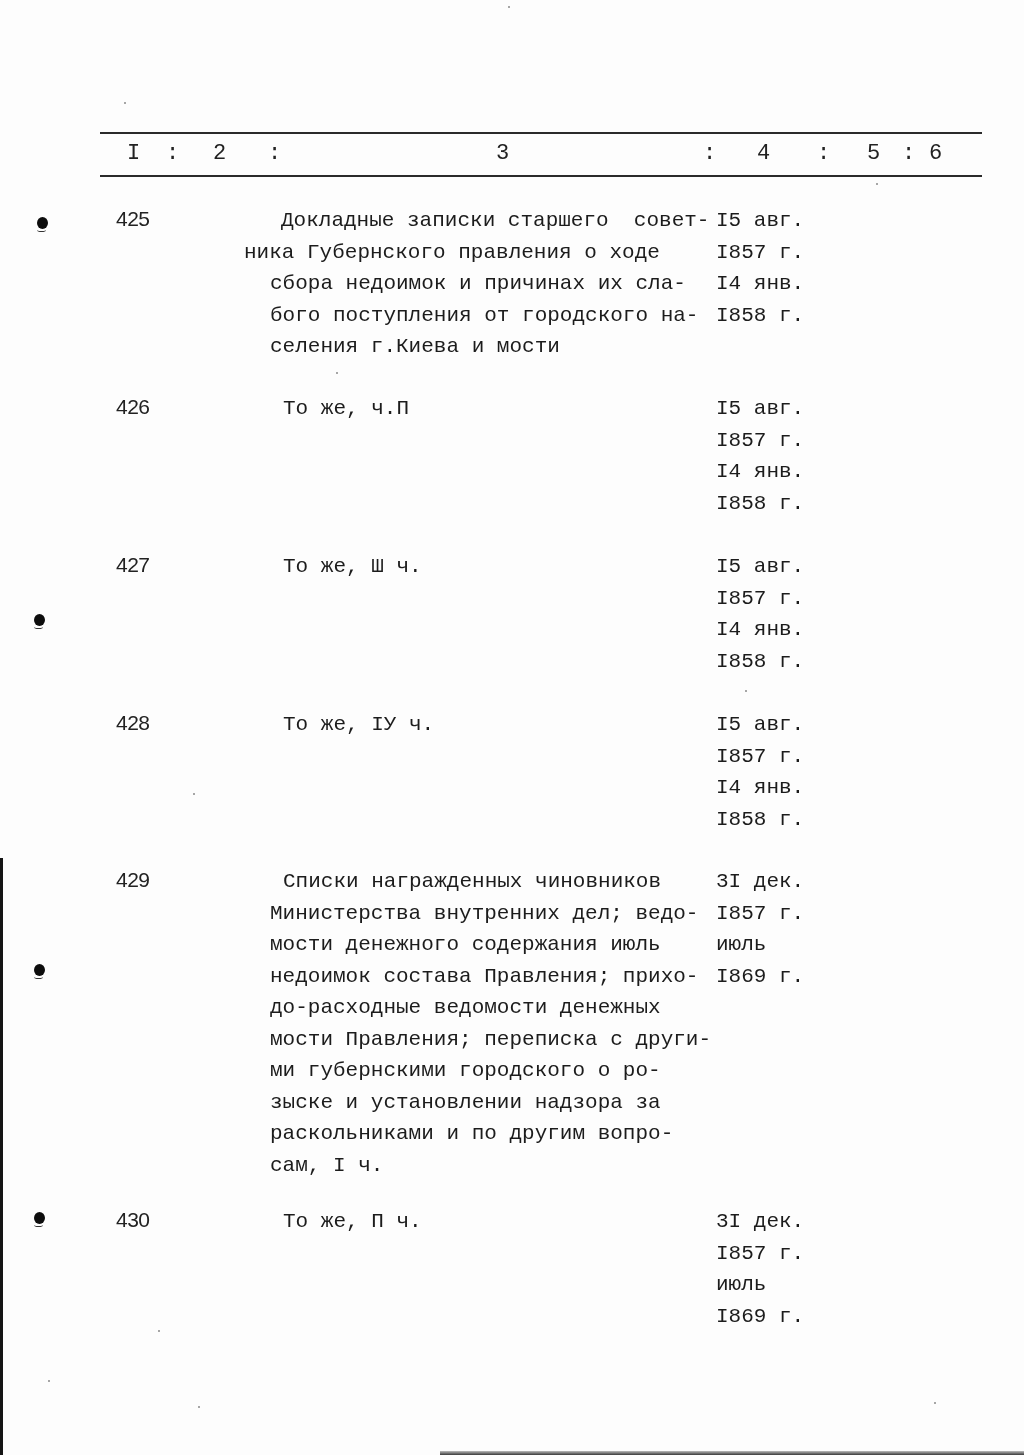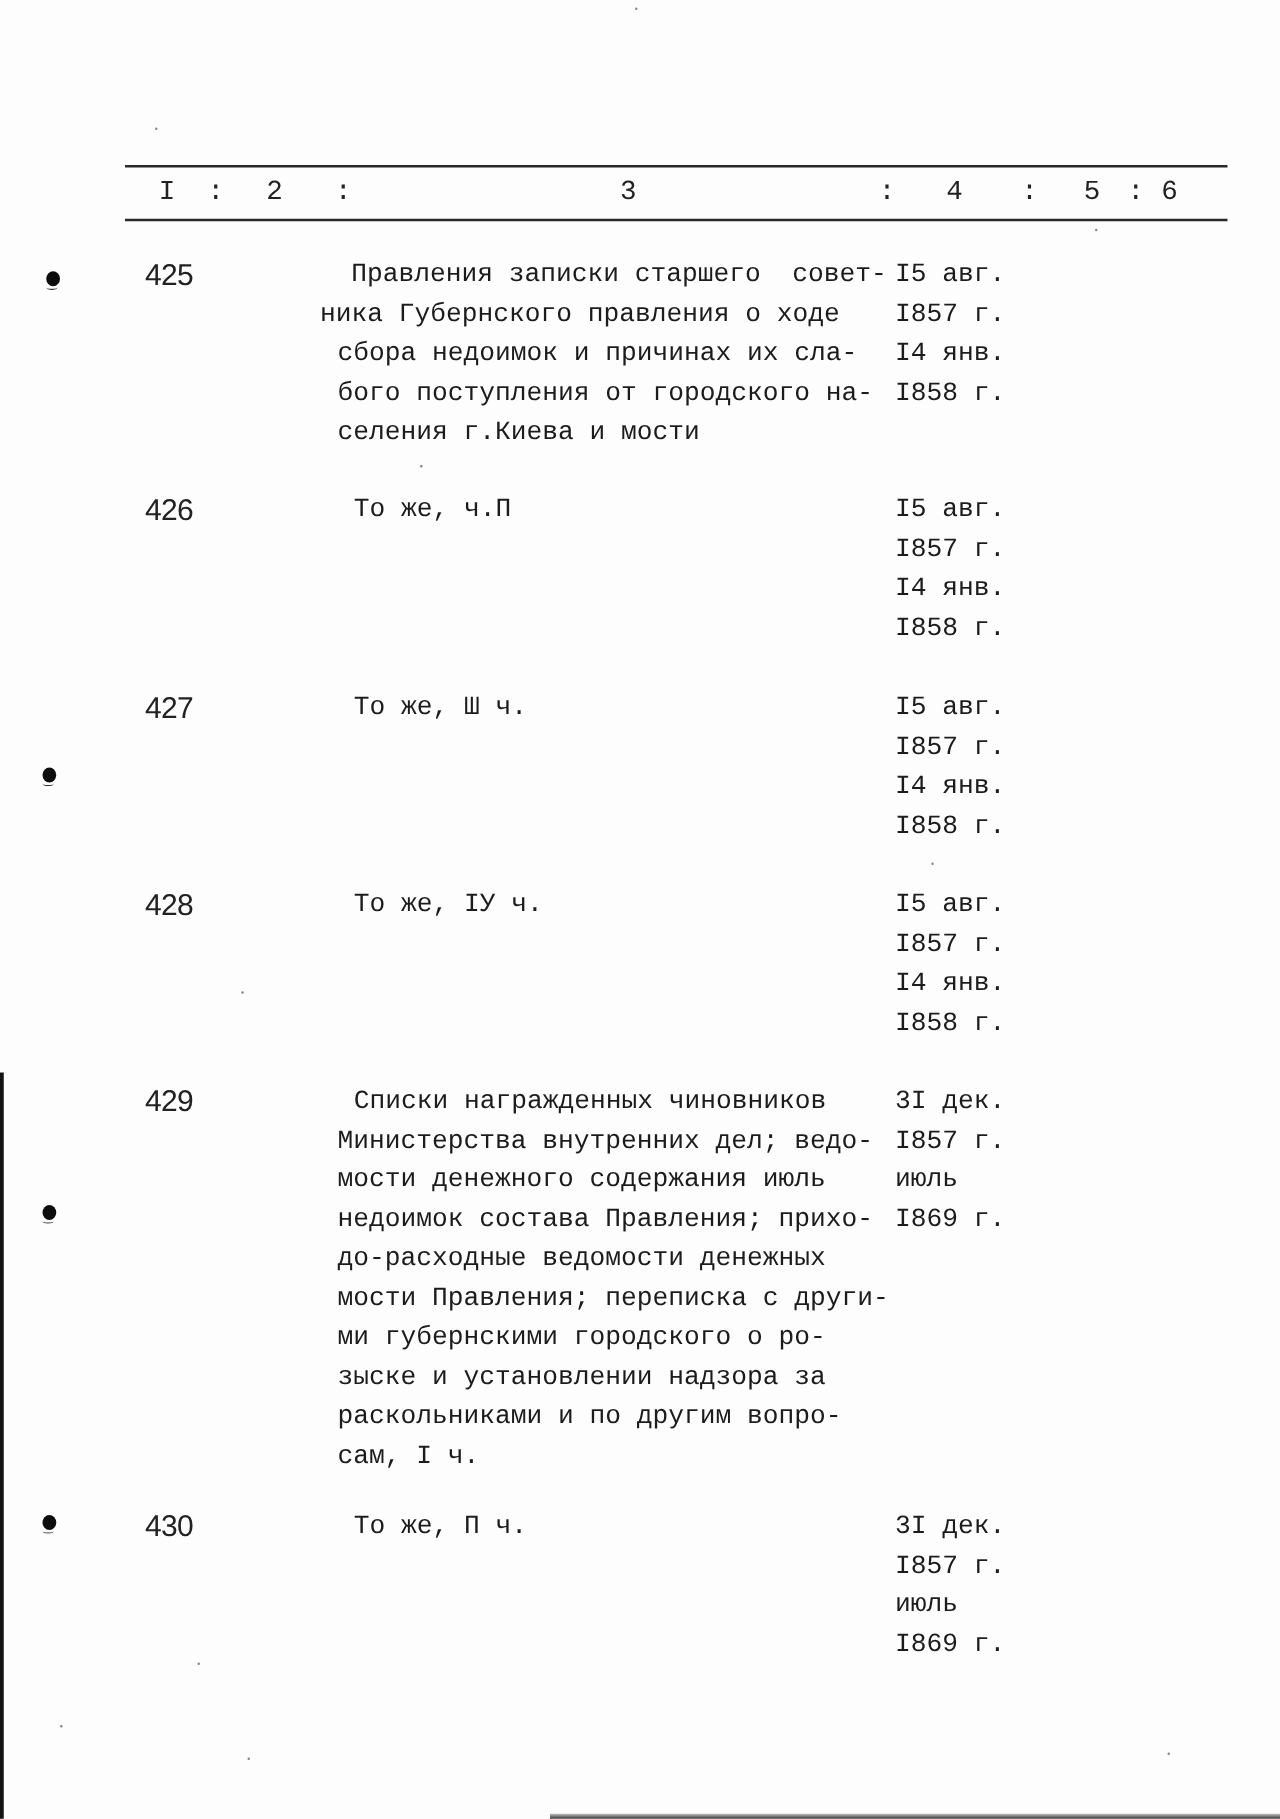--- a/index.html
+++ b/index.html
@@ -61,21 +61,21 @@
     .entry {
       position: absolute;
       left: 0;
       width: 1024px;
     }
     .entry-num {
       position: absolute;
       left: 116px;
       top: 0;
       font-family: "Liberation Sans", "DejaVu Sans", sans-serif;
-      font-size: 24px;
+      font-size: 21px;
       color: #222;
       letter-spacing: -0.5px;
     }
     .desc-line, .date-line {
       position: absolute;
       font-size: 21px;
       line-height: 31.5px;
       white-space: pre;
       color: #1c1c1c;
     }
@@ -146,22 +146,22 @@
     <span class="hcell" style="left:817px">:</span>
     <span class="hcell" style="left:867px">5</span>
     <span class="hcell" style="left:902px">:</span>
     <span class="hcell" style="left:929px">6</span>
   </div>
 
   <div class="rule bottom"></div>
 
   <div class="entry" style="top:205px">
     <div class="entry-num" style="top:2px">425</div>
-    <div class="desc-line" style="left:281px; top:0px">Правления записки старшего  совет-</div>
-    <div class="desc-line" style="left:256px; top:31.5px">ника Губернского правления о ходе</div>
+    <div class="desc-line" style="left:281px; top:0px">Докладные записки старшего  совет-</div>
+    <div class="desc-line" style="left:244px; top:31.5px">ника Губернского правления о ходе</div>
     <div class="desc-line" style="left:270px; top:63px">сбора недоимок и причинах их сла-</div>
     <div class="desc-line" style="left:270px; top:94.5px">бого поступления от городского на-</div>
     <div class="desc-line" style="left:270px; top:126px">селения г.Киева и мости</div>
     <div class="date-col">
       <div class="date-line" style="left:0; top:0px">I5 авг.</div>
       <div class="date-line" style="left:0; top:31.5px">I857 г.</div>
       <div class="date-line" style="left:0; top:63px">I4 янв.</div>
       <div class="date-line" style="left:0; top:94.5px">I858 г.</div>
     </div>
   </div>

